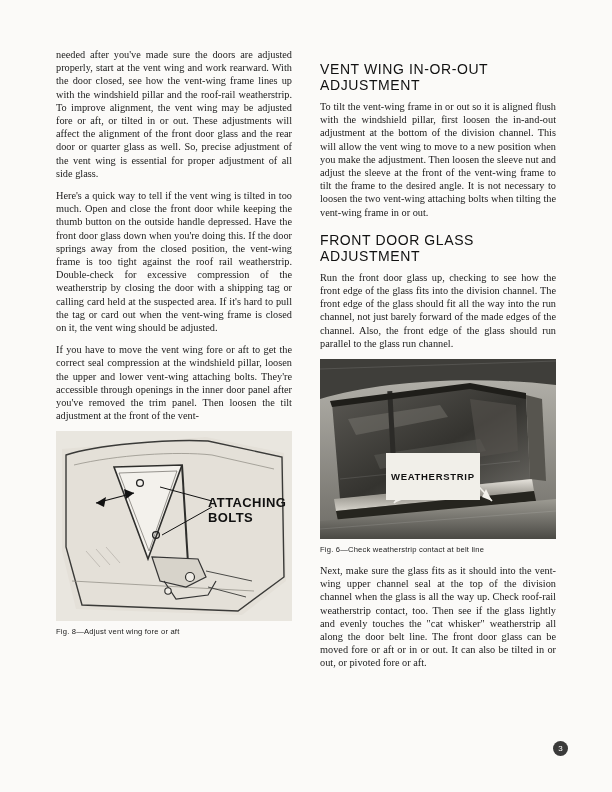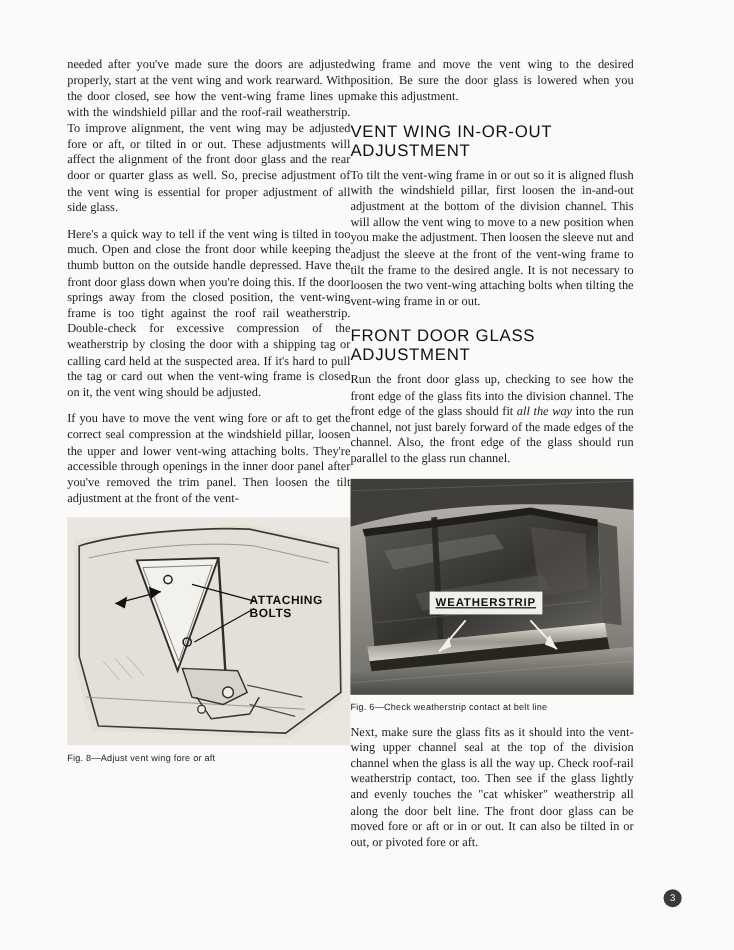--- a/index.html
+++ b/index.html
@@ -22,20 +22,21 @@
     height: 792px;
     background: #fbfaf8;
   }
   .columns {
     position: absolute;
     left: 56px;
     top: 48px;
     width: 500px;
     height: 690px;
     display: flex;
+    gap: 28px;
   }
   .col {
     width: 236px;
     position: relative;
   }
   p.body {
     font-size: 10.3px;
     line-height: 13.2px;
     text-align: justify;
     margin: 0 0 9px 0;
@@ -73,53 +74,52 @@
   .drawing {
     width: 236px;
     height: 190px;
     background: #e9e6df;
     position: relative;
     overflow: hidden;
   }
   .dwg-label {
     position: absolute;
     font-family: "Liberation Sans", sans-serif;
-    font-size: 10px;
+    font-size: 13px;
     font-weight: bold;
     letter-spacing: 0.4px;
     color: #111;
   }
   
   .photo-label {
     position: absolute;
     font-family: "Liberation Sans", sans-serif;
     font-size: 9.5px;
     font-weight: bold;
     letter-spacing: 0.7px;
     color: #111;
     background: #f1efe9;
-    padding: 4px 5px;
-    text-decoration: underline;
+    padding: 18px 5px;
   }
   .page-number {
     position: absolute;
     right: 44px;
     bottom: 36px;
     width: 15px;
     height: 15px;
     border-radius: 50%;
     background: #3a3a3a;
     color: #fff;
     font-family: "Liberation Sans", sans-serif;
     font-size: 8px;
     display: flex;
     align-items: center;
     justify-content: center;
   }
-  .italic { font-style: italic; }
+  .italic { }
 </style>
 </head>
 <body>
 
 <div class="page">
   <div class="columns">
 
     <div class="col">
 
       <p class="body">needed after you've made sure the doors are adjusted properly, start at the vent wing and work rearward. With the door closed, see how the vent-wing frame lines up with the windshield pillar and the roof-rail weatherstrip. To improve alignment, the vent wing may be adjusted fore or aft, or tilted in or out. These adjustments will affect the alignment of the front door glass and the rear door or quarter glass as well. So, precise adjustment of the vent wing is essential for proper adjustment of all side glass.</p>
@@ -167,21 +167,20 @@
           </svg>
           <span class="dwg-label" style="left:152px; top:64px;">ATTACHING BOLTS</span>
         </div>
         <div class="fig-caption">Fig. 8—Adjust vent wing fore or aft</div>
       </div>
 
     </div>
 
     <div class="col">
 
-      <p class="body">wing frame and move the vent wing to the desired position. Be sure the door glass is lowered when you make this adjustment.</p>
 
       <h2 class="heading">VENT WING IN-OR-OUT ADJUSTMENT</h2>
 
       <p class="body">To tilt the vent-wing frame in or out so it is aligned flush with the windshield pillar, first loosen the in-and-out adjustment at the bottom of the division channel. This will allow the vent wing to move to a new position when you make the adjustment. Then loosen the sleeve nut and adjust the sleeve at the front of the vent-wing frame to tilt the frame to the desired angle. It is not necessary to loosen the two vent-wing attaching bolts when tilting the vent-wing frame in or out.</p>
 
       <h2 class="heading">FRONT DOOR GLASS ADJUSTMENT</h2>
 
       <p class="body"><span>Run the front door glass up, checking to see how the front edge of the glass fits into the division channel. The front edge of the glass should fit </span><span class="italic">all the way</span><span> into the run channel, not just barely forward of the made edges of the channel. Also, the front edge of the glass should run parallel to the glass run channel.</span></p>
 
       <div class="figure">

